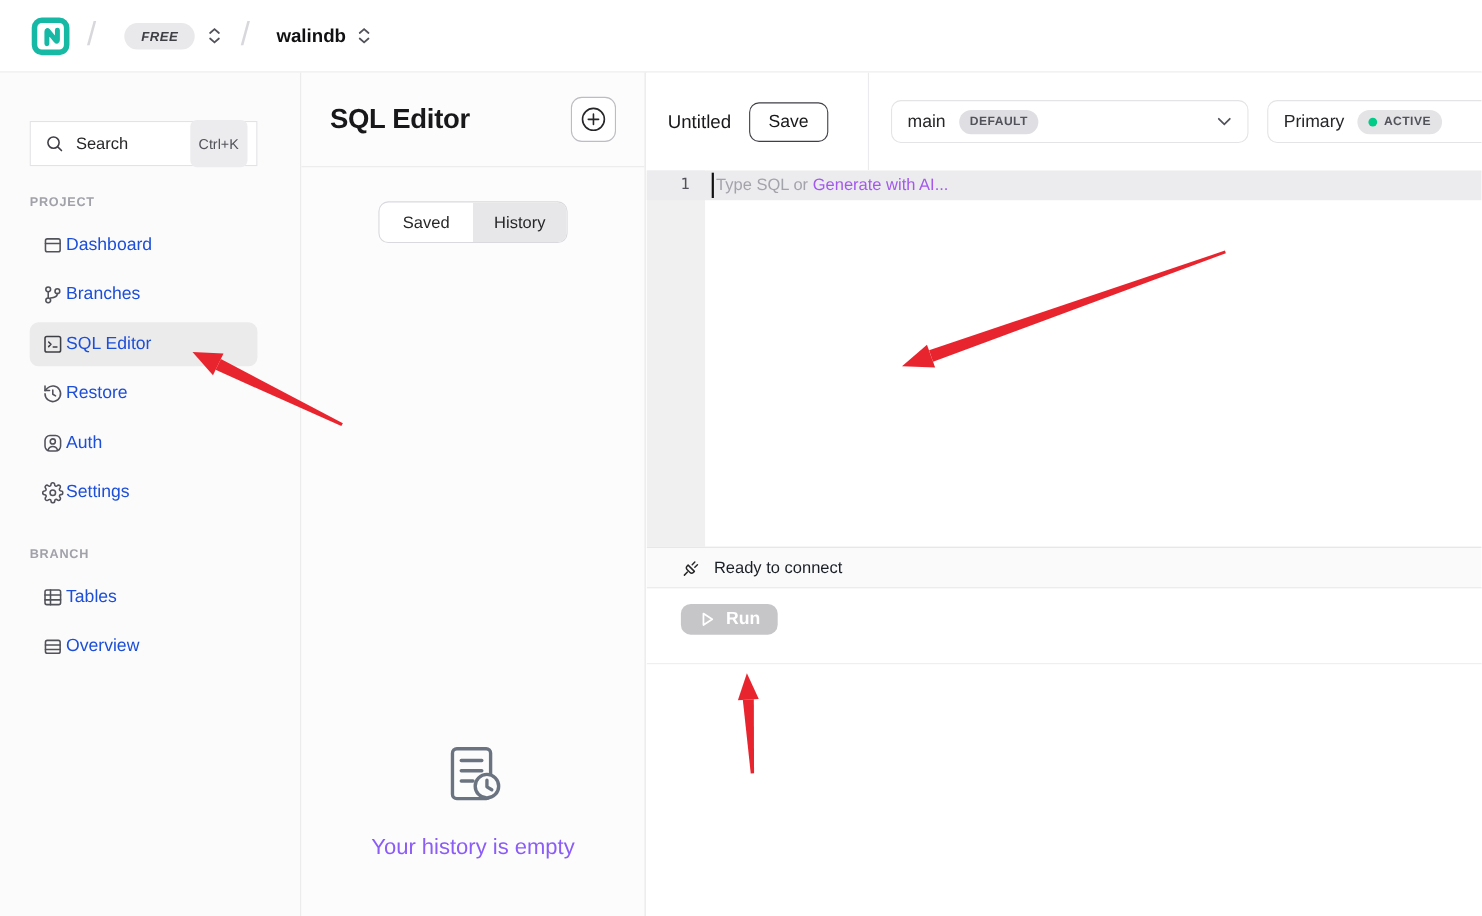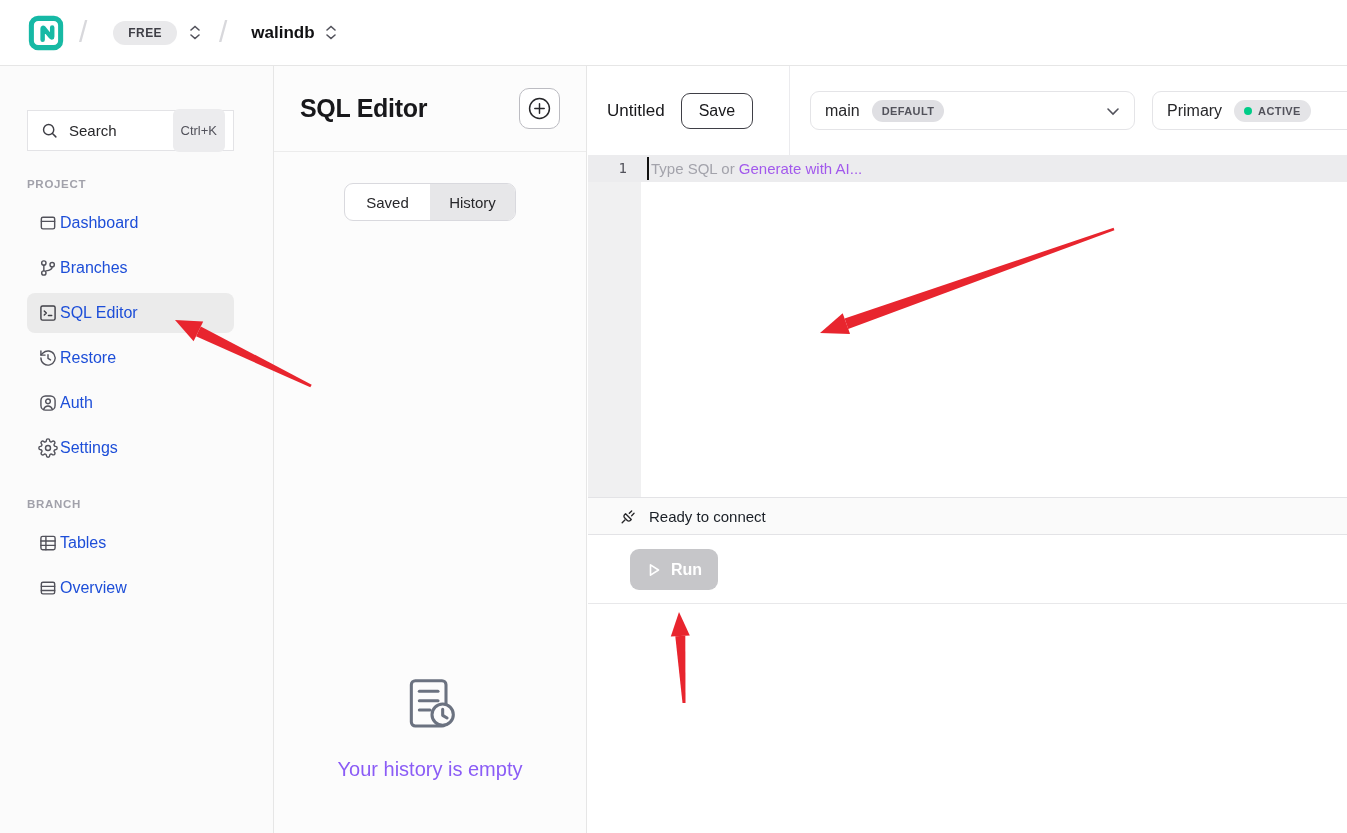--- a/index.html
+++ b/index.html
@@ -11,21 +11,21 @@
   .page { position:absolute; inset:0; width:1347px; height:833px; }
 
   
   .topbar {
     position:absolute; top:0; left:0; right:0; height:66px; background:#fff;
     border-bottom:1px solid #e6e6e6; display:flex; align-items:center; padding-left:28px;
   }
   .tb-slash { color:#d8d8dc; font-size:30px; font-weight:300; line-height:1; transform:translateY(-1px); }
   .plan-pill {
     background:#e9e9eb; color:#3f3f46; font-size:12px; font-weight:700; letter-spacing:.4px;
-    border-radius:999px; padding:6px 15px; line-height:1; cursor:pointer;
+    border-radius:999px; padding:6px 15px; line-height:1; cursor:pointer;font-style:italic;
   }
   .proj-name { font-size:17px; font-weight:600; color:#111113; }
   .updown { display:inline-flex; flex-direction:column; gap:1px; cursor:pointer; }
 
   
   .sidebar {
     position:absolute; top:66px; left:0; width:274px; bottom:0;
     background:#fbfbfb; border-right:1px solid #e6e6e6;
   }
   .searchbox {
@@ -105,23 +105,23 @@
 
   
   .status-bar {
     position:absolute; top:431px; left:0; right:0; height:38px; background:#fafafa;
     border-top:1px solid #e3e3e6; border-bottom:1px solid #e3e3e6;
     display:flex; align-items:center; padding-left:31px; gap:11px;
   }
   .status-text { font-size:15px; color:#1a1f26; }
   .run-row { position:absolute; top:469px; left:0; right:0; height:69px; border-bottom:1px solid #e8e8ea; background:#fff; }
   .run-btn {
-    position:absolute; left:31px; top:14px; width:88px; height:41px; border:none; border-radius:9px;
+    position:absolute; left:31px; top:14px; width:88px; height:28px; border:none; border-radius:9px;
     background:#c6c6c9; color:#fff; font-size:16px; font-weight:700; font-family:inherit;
-    display:flex; align-items:center; justify-content:center; gap:9px; cursor:not-allowed;margin-left:11px;
+    display:flex; align-items:center; justify-content:center; gap:9px; cursor:not-allowed;
   }
   .results-area { position:absolute; top:538px; left:0; right:0; bottom:0; background:#fff; }
 
   .overlay-svg { position:absolute; inset:0; width:1347px; height:833px; pointer-events:none; z-index:50; }
   svg.icon { display:block; }
 </style>
 </head>
 <body>
 
 <div class="page">

